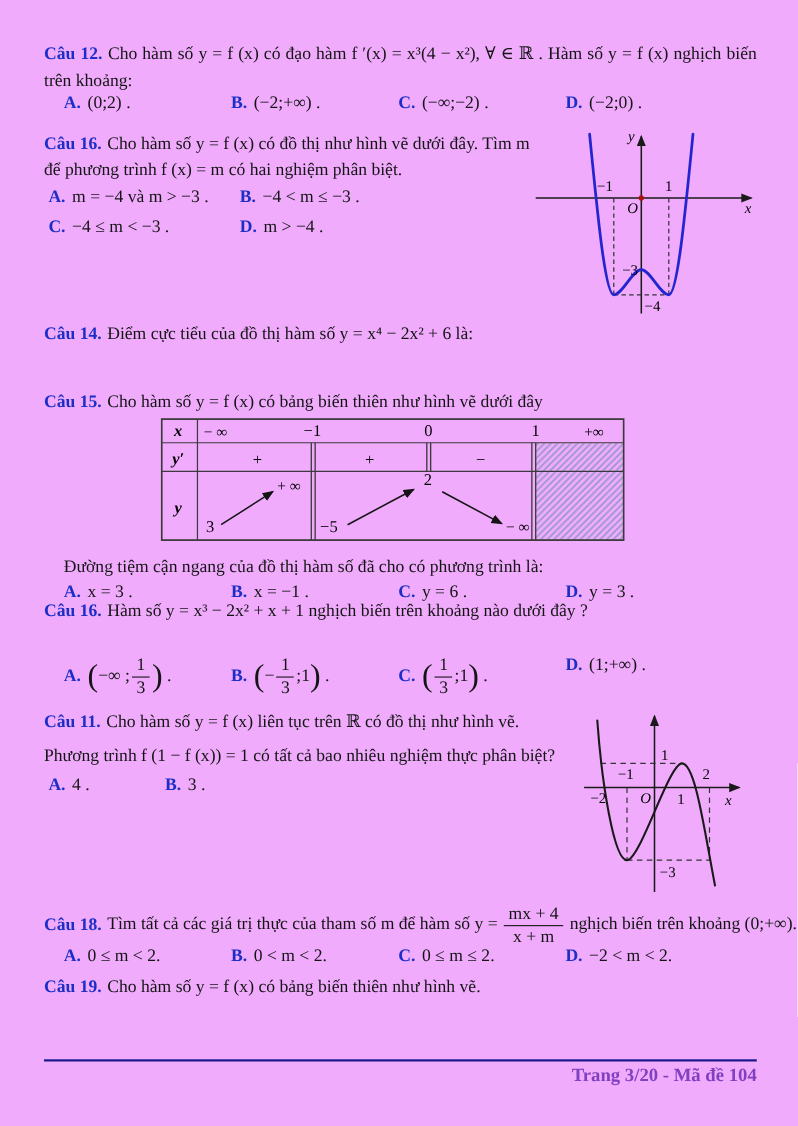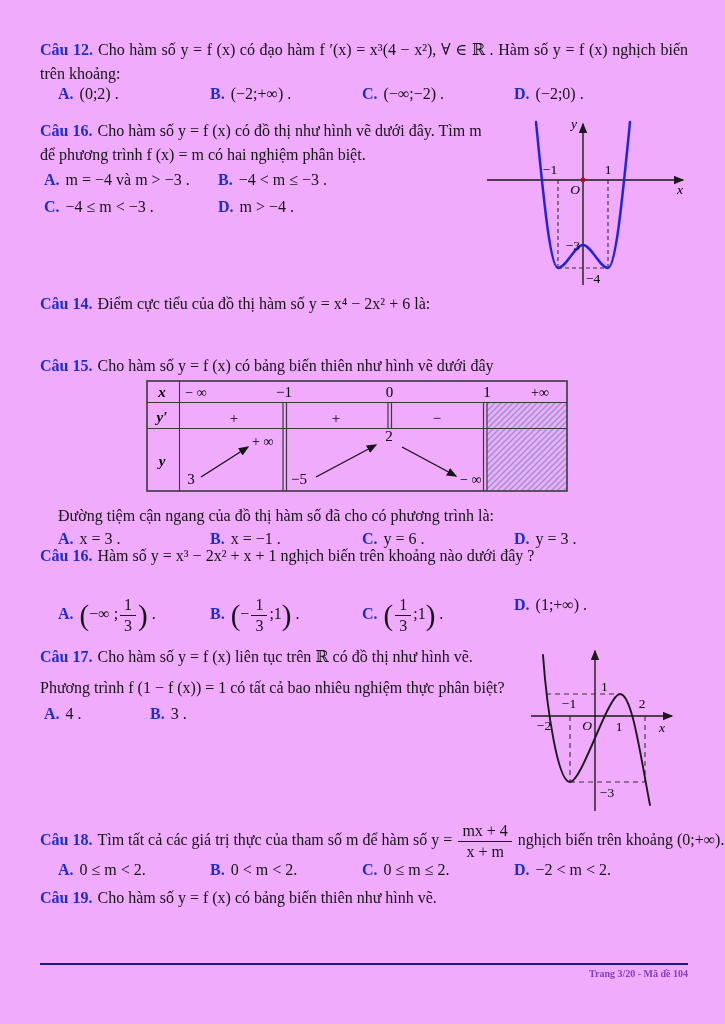--- a/index.html
+++ b/index.html
@@ -16,21 +16,21 @@
   .c1 { left:18px; } .c2 { left:170px; } .c3 { left:322px; } .c4 { left:474px; }
   .qa { left:4px; } .qb { left:178px; }
   .frac { display:inline-block; vertical-align:middle; text-align:center; line-height:1.1; margin:0 2px; }
   .frac .num { display:block; border-bottom:1px solid #141414; padding:0 4px 1px; }
   .frac .den { display:block; padding:1px 4px 0; }
   .paren { font-size:29px; font-weight:400; vertical-align:middle; line-height:0.9; }
   .nowrap { white-space:nowrap; }
   .graph { position:absolute; }
   .footer-line { position:absolute; left:40px; width:648px; top:963px; border-top:2px solid #191989; }
   .footer-text { position:absolute; left:40px; width:648px; top:968px; text-align:right;
-                 color:#8040c0; font-weight:bold; font-size:10px; }
+                 color:#8040c0; font-weight:bold; font-size:17px; }
   svg text { font-family:"Liberation Serif","DejaVu Serif",serif; }
 </style>
 </head>
 <body>
 
 <div class="page">
 
   <section class="q just" style="top:38px;">
     <span class="qlabel">Câu 12.</span><span>Cho hàm số  y = f (x)  có đạo hàm  f ′(x) = x³(4 − x²), ∀ ∈ ℝ .  Hàm số  y = f (x)  nghịch biến trên khoảng:</span>
   </section>
@@ -138,21 +138,21 @@
     <span class="qlabel">Câu 16.</span><span>Hàm số  y = x³ − 2x² + x + 1  nghịch biến trên khoảng nào dưới đây ?</span>
   </section>
   <div class="optrow" style="top:586px; height:46px;">
     <span class="opt c1" style="top:10px;"><b class="ol">A.</b><span class="paren">(</span><span>−∞ ;</span><span class="frac"><span class="num">1</span><span class="den">3</span></span><span></span><span class="paren">)</span><span> .</span></span>
     <span class="opt c2" style="top:10px;"><b class="ol">B.</b><span class="paren">(</span><span>−</span><span class="frac"><span class="num">1</span><span class="den">3</span></span><span>;1</span><span class="paren">)</span><span> .</span></span>
     <span class="opt c3" style="top:10px;"><b class="ol">C.</b><span class="paren">(</span><span></span><span class="frac"><span class="num">1</span><span class="den">3</span></span><span>;1</span><span class="paren">)</span><span> .</span></span>
     <span class="opt c4" style="top:10px;"><b class="ol">D.</b><span>(1;+∞) .</span></span>
   </div>
 
   <section class="q" style="top:645px; width:500px; white-space:nowrap;">
-    <span class="qlabel">Câu 17.</span><span>Cho hàm số  y = f (x)  liên tục trên  ℝ  có đồ thị như hình vẽ.</span>
+    <span class="qlabel">Câu 11.</span><span>Cho hàm số  y = f (x)  liên tục trên  ℝ  có đồ thị như hình vẽ.</span>
   </section>
   <section class="q" style="top:676px; width:500px; white-space:nowrap;">
     <span>Phương trình  f (1 − f (x)) = 1  có tất cả bao nhiêu nghiệm thực phân biệt?</span>
   </section>
   <div class="optrow" style="top:705px;">
     <span class="opt qa"><b class="ol">A.</b><span>4 .</span></span>
     <span class="opt" style="left:110px;"><b class="ol">B.</b><span>3 .</span></span>
   </div>
 
   <svg class="graph" style="left:525px; top:641px;" width="160" height="174" viewBox="0 0 160 174">

